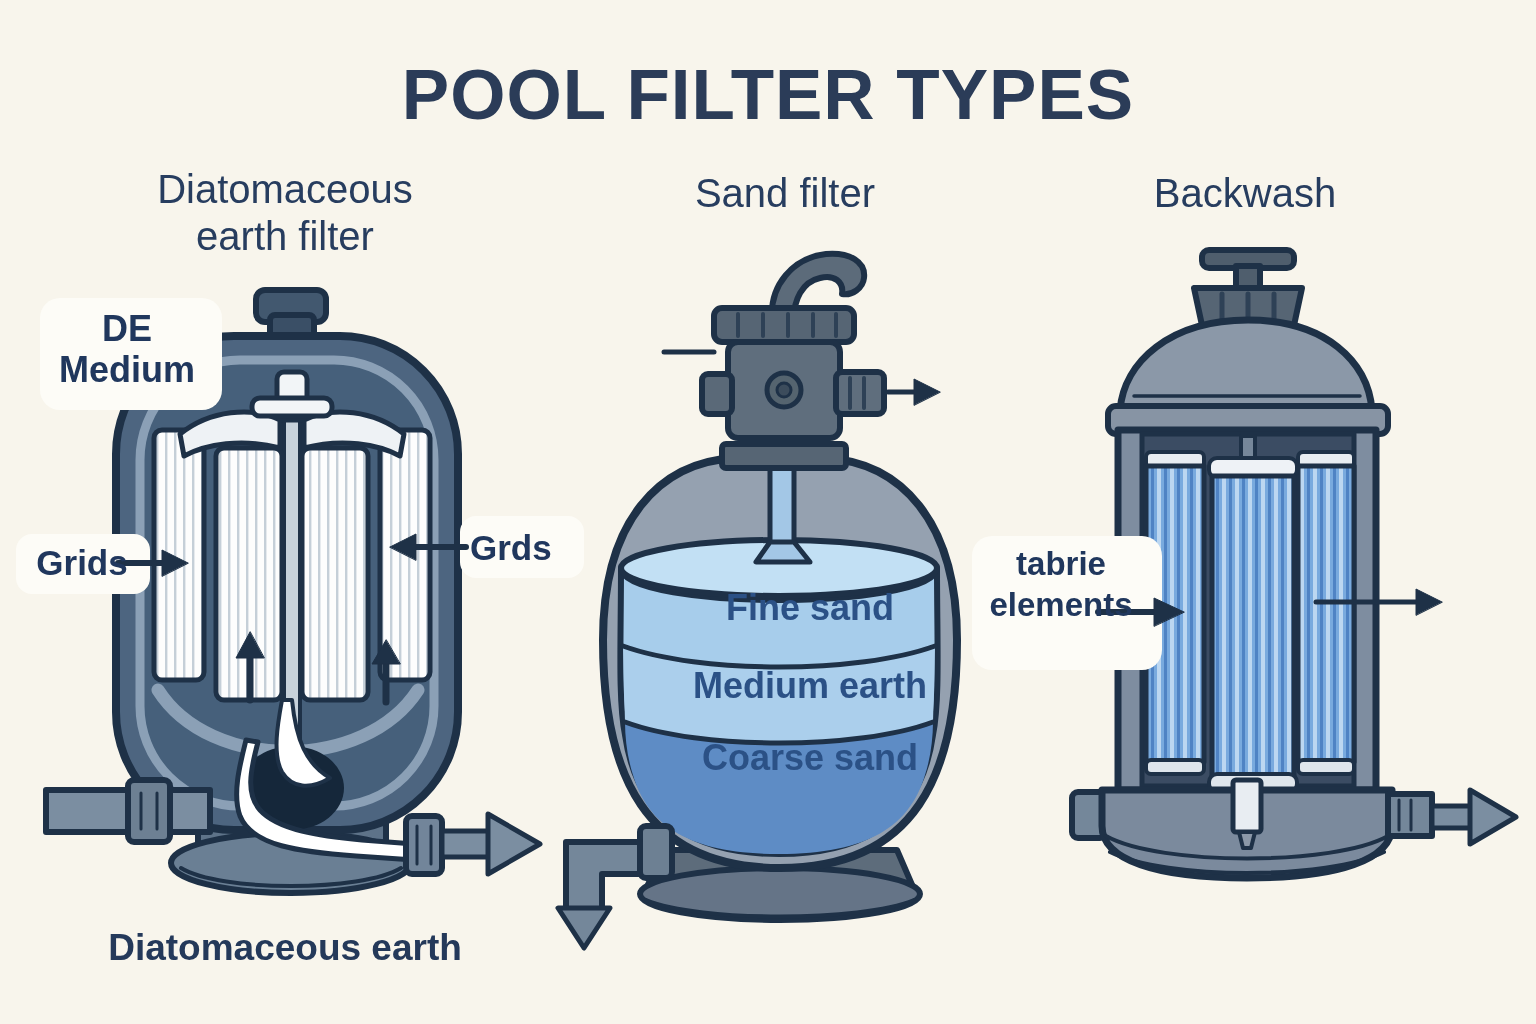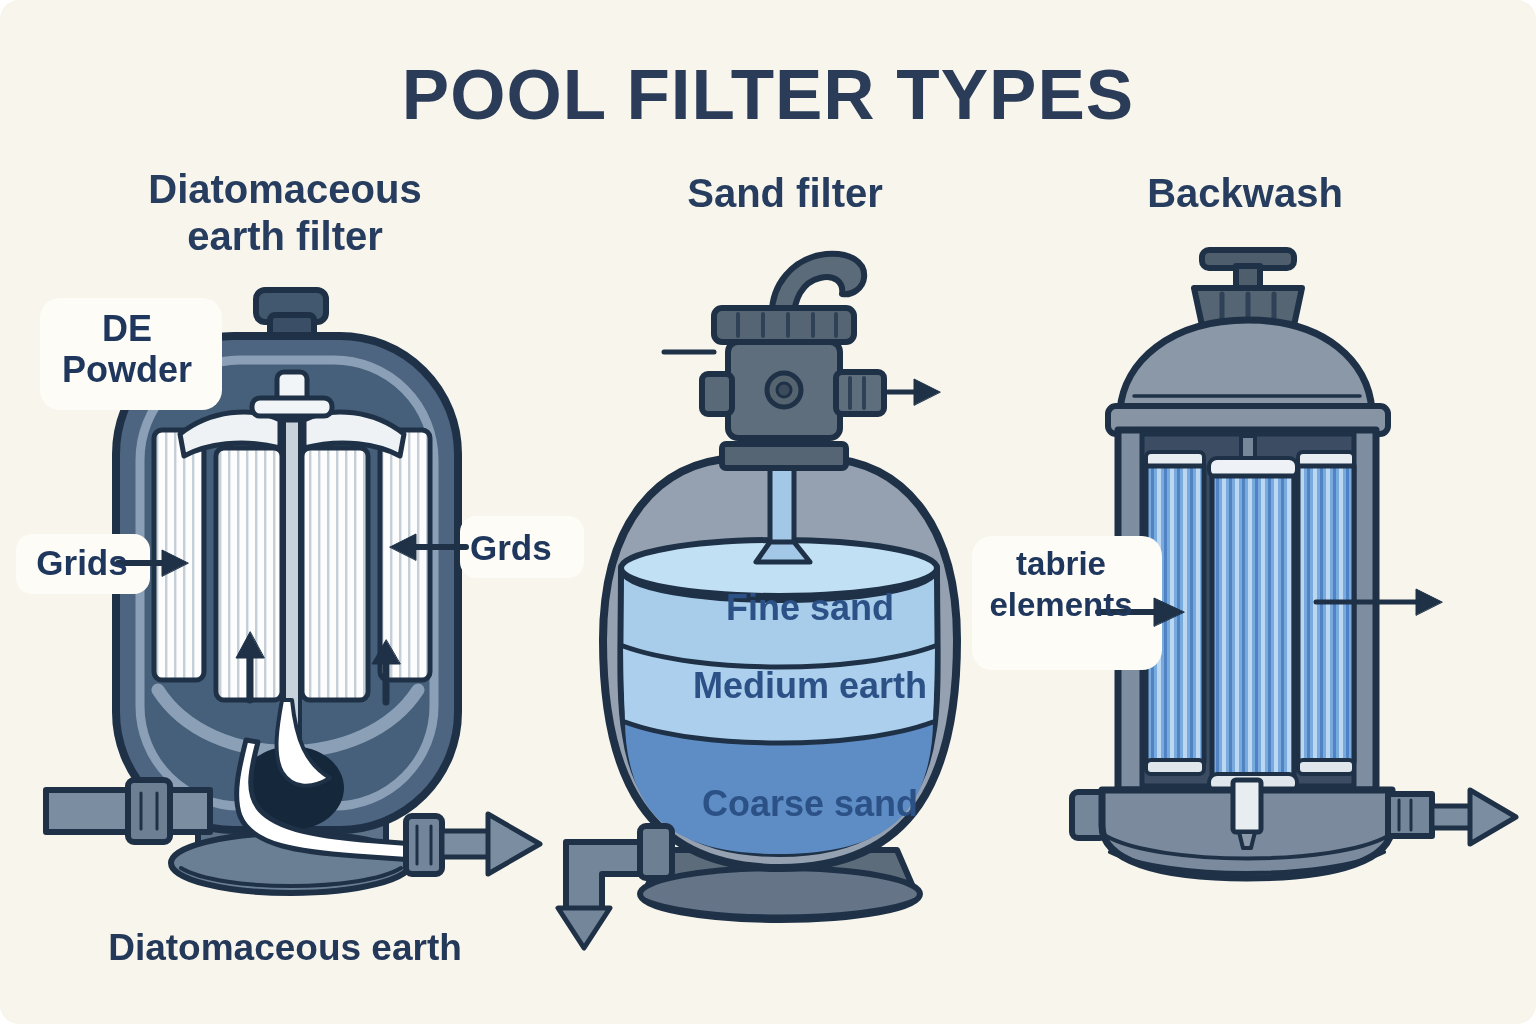--- a/index.html
+++ b/index.html
@@ -1,43 +1,42 @@
 <!DOCTYPE html>
 <html><head>
 <meta charset="utf-8">
 <style>
   html,body{margin:0;padding:0;}
   #stage{
     position:relative;width:1536px;height:1024px;overflow:hidden;
     background:#f8f5ec;
     font-family:"Liberation Sans", sans-serif;
-    border-radius:19px;
   }
   #art{position:absolute;left:0;top:0;}
   #art *{stroke-linejoin:round;stroke-linecap:round;}
   .txt{position:absolute;color:#20375d;font-weight:600;line-height:1.2;text-align:center;}
   .title{
     left:0;top:52px;width:1536px;
     font-size:71px;font-weight:bold;letter-spacing:1px;color:#2b3c58;
   }
-  .heading{font-size:40px;font-weight:bold;color:#273d5f;line-height:1.18;}
+  .heading{font-size:40px;font-weight:normal;color:#273d5f;line-height:1.18;}
   .h-de{left:95px;top:166px;width:380px;}
   .h-sand{left:600px;top:170px;width:370px;}
   .h-cart{left:1070px;top:170px;width:350px;}
   .label{font-size:34px;}
   .l-depowder{left:42px;top:308px;width:170px;font-size:36px;line-height:1.15;}
   .l-grids{left:32px;top:542px;width:100px;font-size:35px;}
   .l-grds{left:470px;top:527px;width:120px;font-size:35px;text-align:left;}
   .l-backwash{left:542px;top:296px;width:172px;line-height:1.15;}
   .l-pleated{left:975px;top:544px;width:172px;font-size:33px;line-height:1.24;}
   .caption{left:85px;top:926px;width:400px;font-size:37px;color:#24395a;}
   .layer{width:320px;left:618px;font-size:36px;font-weight:bold;color:#2b5186;padding-left:32px;}
   .layer-fine{top:586px;}
   .layer-medium{top:664px;}
-  .layer-coarse{top:736px;margin-top:46px;}
+  .layer-coarse{top:736px;}
 </style>
 </head>
 <body>
 
 <div id="stage">
 
 <svg id="art" width="1536" height="1024" viewBox="0 0 1536 1024">
   <defs>
     <pattern id="pleats" width="9" height="10" patternUnits="userSpaceOnUse">
       <rect width="9" height="10" fill="#fdfdfd"></rect>
@@ -261,21 +260,21 @@
 
   <div class="txt heading h-de">
     <div>Diatomaceous</div>
     <div>earth filter</div>
   </div>
   <div class="txt heading h-sand">Sand filter</div>
   <div class="txt heading h-cart">Backwash</div>
 
   <div class="txt label l-depowder">
     <div>DE</div>
-    <div>Powder</div>
+    <div>Medium</div>
   </div>
   <div class="txt label l-grids">Grids</div>
   <div class="txt label l-grds">Grds</div>
   <div class="txt caption">Diatomaceous earth</div>
 
   <div class="txt layer layer-fine">Fine sand</div>
   <div class="txt layer layer-medium">Medium earth</div>
   <div class="txt layer layer-coarse">Coarse sand</div>
 
   <div class="txt label l-pleated">

